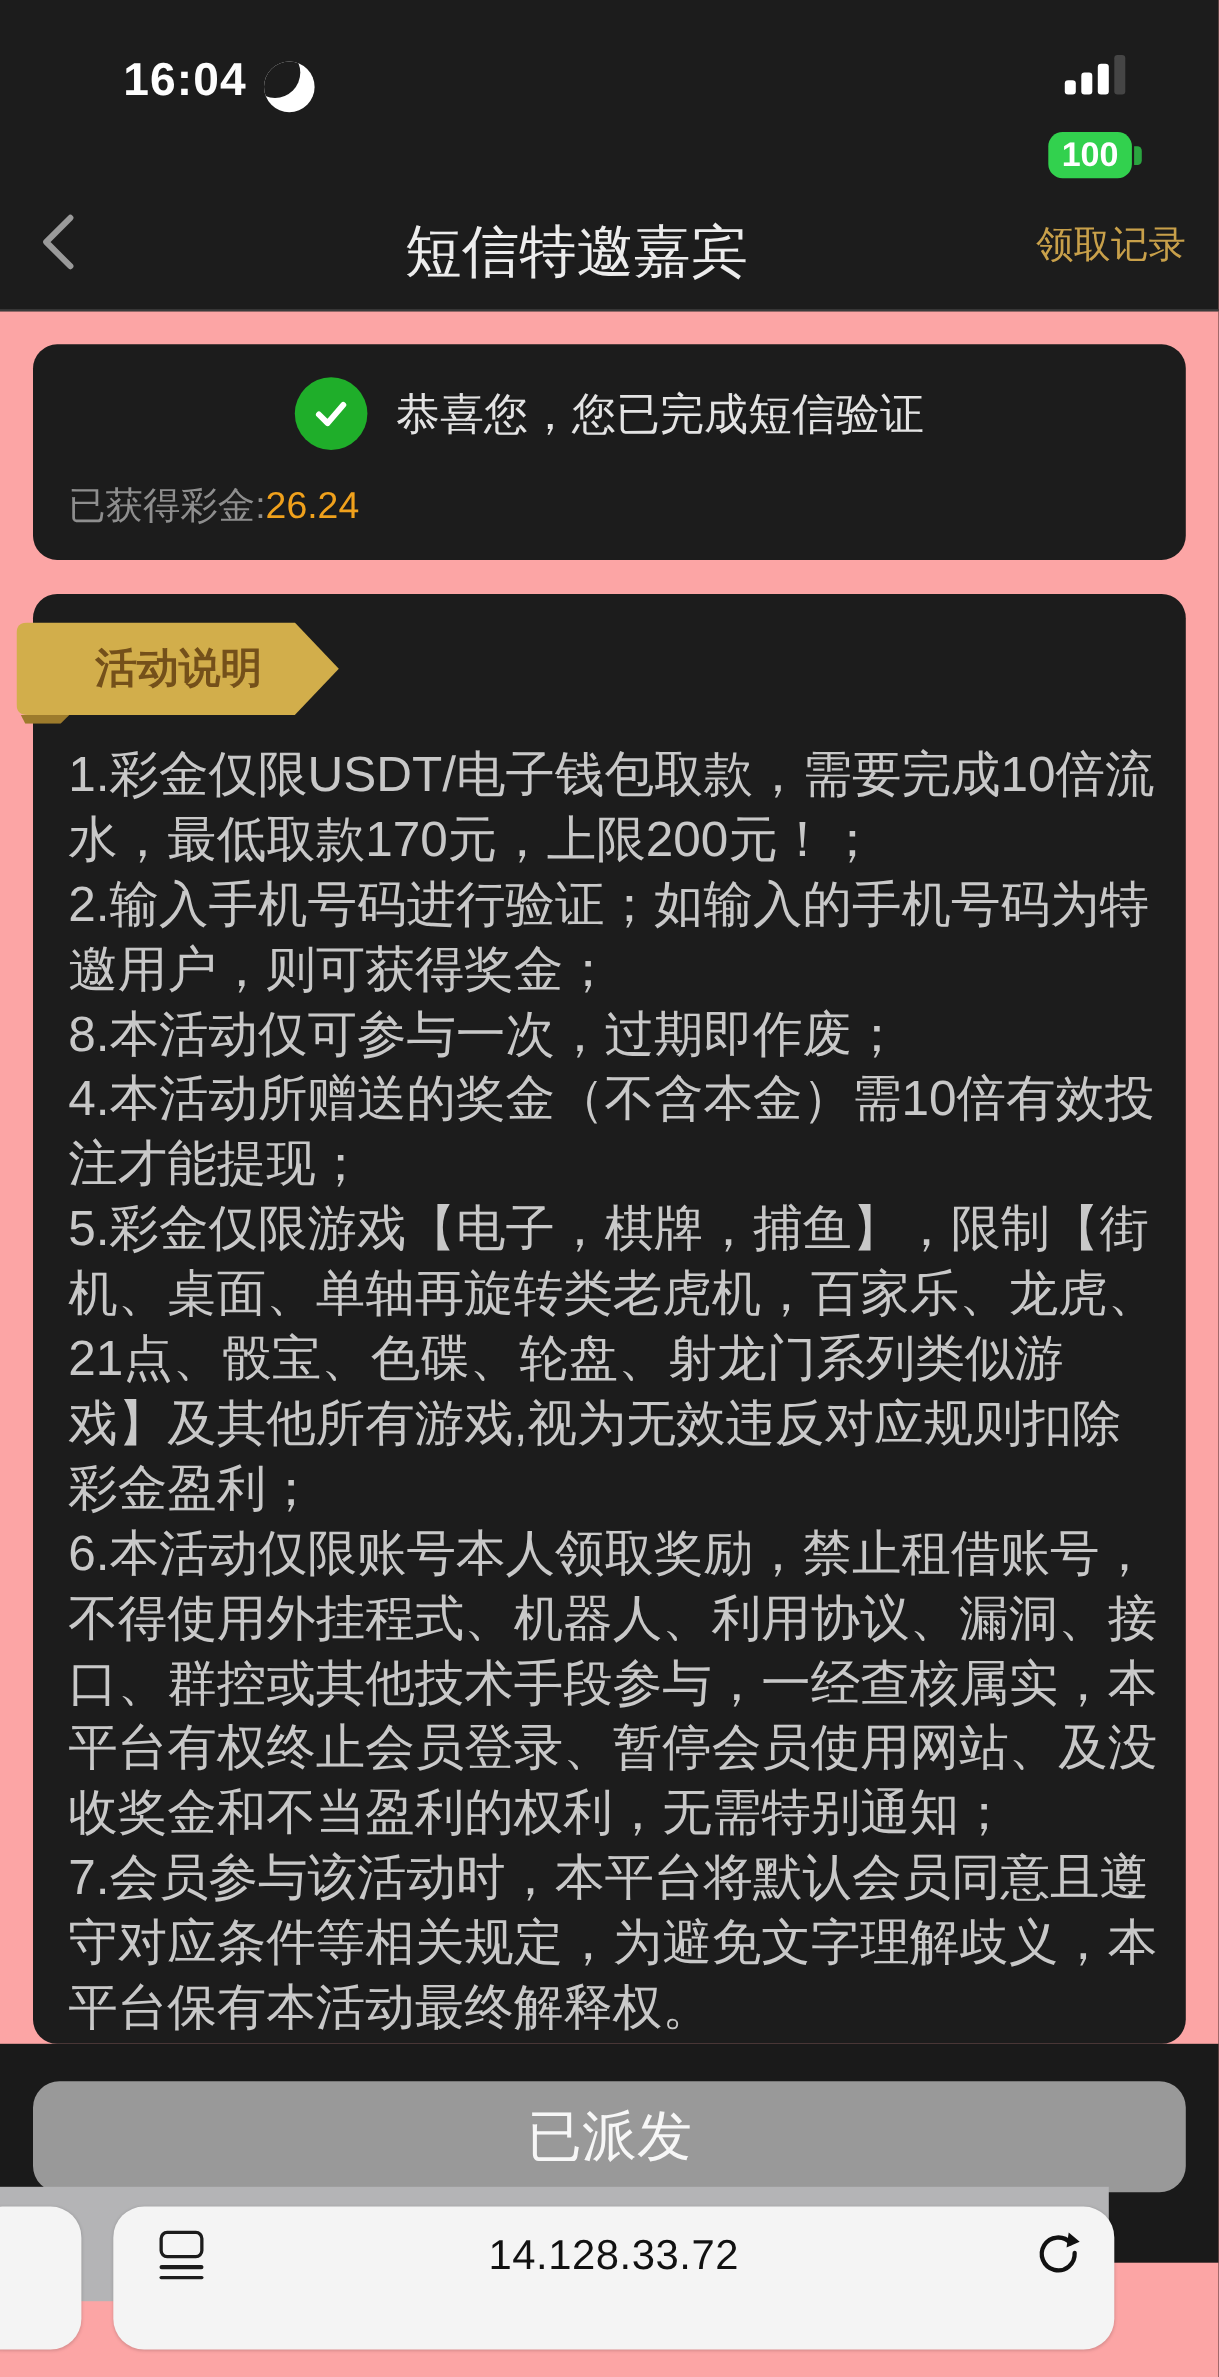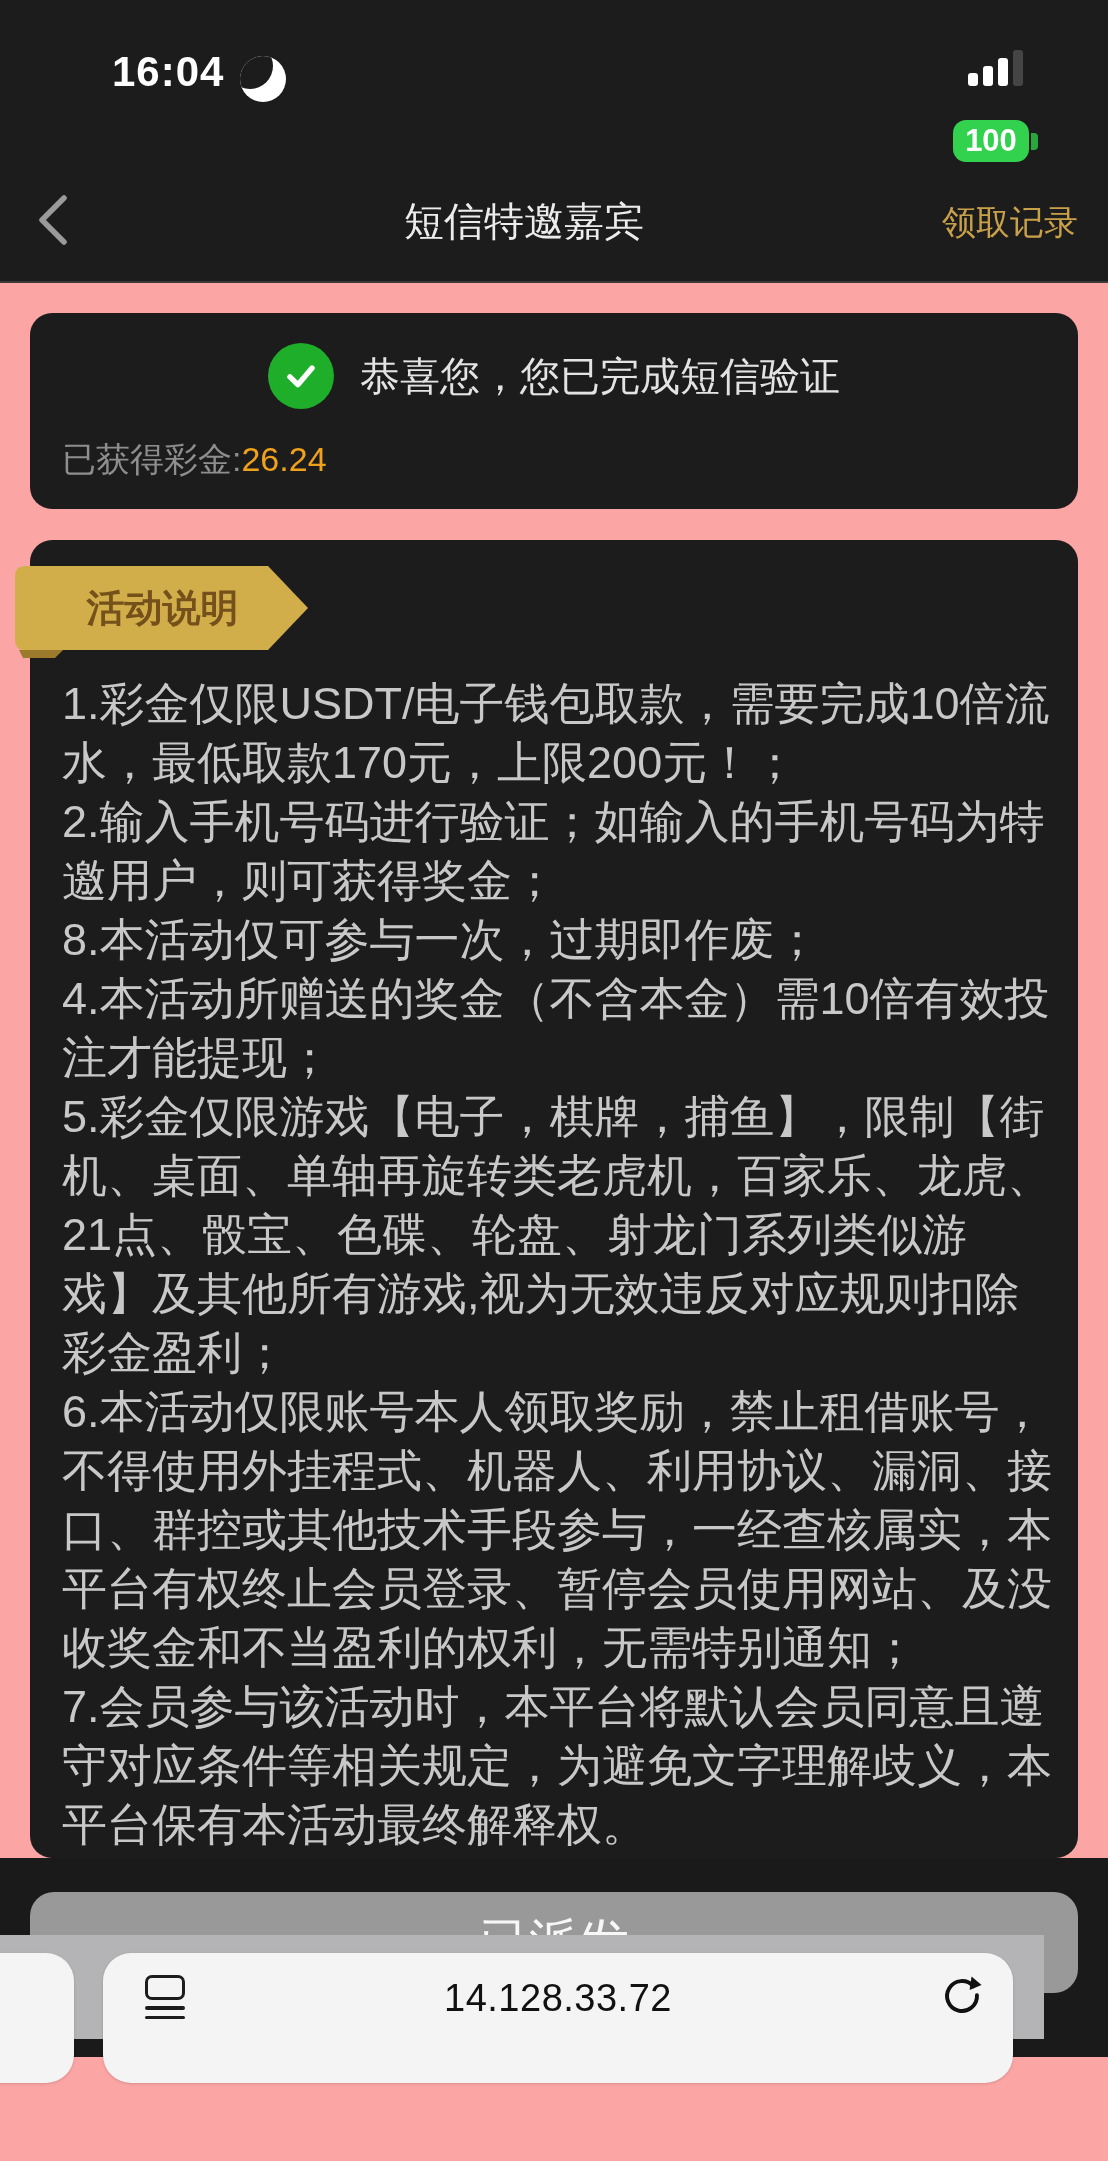--- a/index.html
+++ b/index.html
@@ -22,21 +22,21 @@
   .signal .bar{width:10px;border-radius:3px;background:#fff;}
   .signal .b1{height:13px}.signal .b2{height:20px}.signal .b3{height:28px}
   .signal .b4{height:36px;background:#454545;}
   .battery{display:flex;align-items:center;}
   .battery .body{width:76px;height:42px;border-radius:13px;background:#32d14e;
     display:flex;align-items:center;justify-content:center;}
   .battery .body span{color:#fff;font-size:31px;font-weight:bold;}
   .battery .nub{width:7px;height:17px;margin-left:2px;border-radius:0 4px 4px 0;background:#2aa53f;}
   .back{position:absolute;left:34px;top:192px;width:40px;height:56px;cursor:pointer;}
   .nav-title{position:absolute;left:0;top:194px;width:1048px;text-align:center;
-    font-size:40px;color:#ececec;font-family:Liberation Mono, monospace;}
+    font-size:52px;color:#ececec;font-family:Liberation Mono, monospace;}
   .records-link{position:absolute;right:30px;top:200px;font-size:34px;color:#c8a04a;cursor:pointer;}
   
   .success-card{position:absolute;left:30px;top:313px;width:1048px;height:196px;
     border-radius:22px;background:#1c1c1c;}
   .success-row{position:absolute;left:0;top:30px;width:100%;display:flex;
     align-items:center;justify-content:center;gap:26px;}
   .check-circle{width:66px;height:66px;border-radius:50%;background:#1fae2a;
     display:flex;align-items:center;justify-content:center;flex:0 0 auto;}
   .success-msg{font-size:40px;color:#e3e3e3;}
   .bonus-line{position:absolute;left:32px;top:124px;font-size:34px;color:#8e8e8e;}
@@ -49,21 +49,21 @@
     font-size:38px;font-weight:bold;color:#74501a;line-height:56px;}
   .rules-text{position:absolute;left:32px;top:134px;width:990px;
     font-size:45px;line-height:59px;color:#c8c8c8;}
   .rules-text p{margin:0;}
   
   .action-bar{position:absolute;left:0;top:1858px;width:1108px;height:199px;background:#1a1a1a;}
   .dispatched-btn{position:absolute;left:30px;top:34px;width:1048px;height:101px;
     border:none;border-radius:24px;background:#999999;color:#f7f7f7;font-size:50px;
     font-family:inherit;cursor:pointer;display:flex;align-items:center;justify-content:center;}
   
-  .safari-bar{position:absolute;left:0;top:1935px;width:1008px;height:104px;background:#b4b4b6;padding-left:36px;}
+  .safari-bar{position:absolute;left:0;top:1988px;width:1008px;height:104px;background:#b4b4b6;}
   .pill{position:absolute;top:18px;height:130px;border-radius:28px;background:#f4f4f4;
     box-shadow:0 1px 3px rgba(0,0,0,.15);}
   .pill.partial{left:-26px;width:100px;}
   .pill.main{left:103px;width:910px;cursor:pointer;}
   .reader-icon{position:absolute;left:42px;top:22px;width:42px;height:50px;}
   .reader-icon .rect{box-sizing:border-box;width:40px;height:25px;border:3.5px solid #1c1c1c;border-radius:7px;}
   .reader-icon .ln{width:40px;height:3.5px;background:#1c1c1c;border-radius:2px;margin-top:6px;}
   .url-text{position:absolute;left:0;top:24px;width:100%;text-align:center;
     font-size:38px;color:#111;letter-spacing:.5px;}
   .reload{position:absolute;right:28px;top:18px;width:46px;height:46px;cursor:pointer;}

